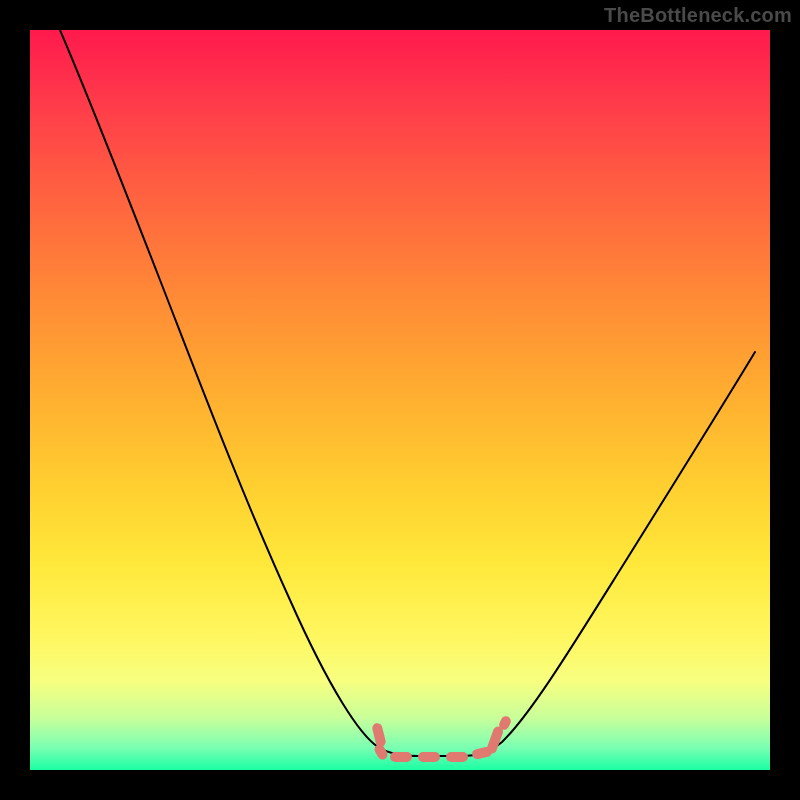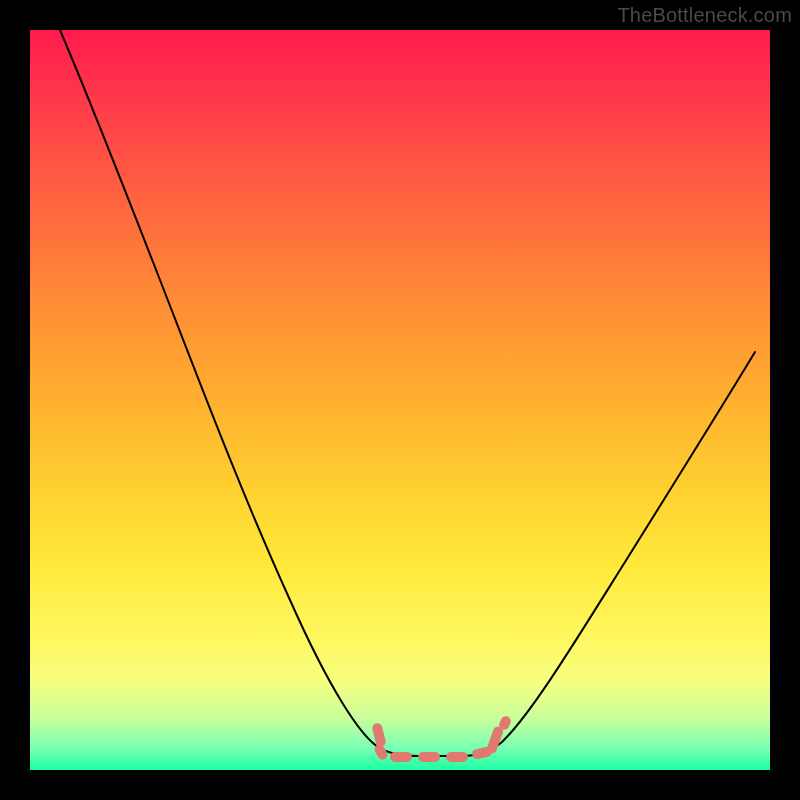--- a/index.html
+++ b/index.html
@@ -56,21 +56,21 @@
   .marker {
     fill: #e07a70;
     stroke: none;
   }
   .watermark {
     position: absolute;
     top: 4px;
     right: 8px;
     color: #4a4a4a;
     font-size: 20px;
-    font-weight: 400;
+    font-weight: 700;
     letter-spacing: 0.2px;
     user-select: none;
   }
 </style>
 </head>
 <body>
 
 <div class="frame">
   <div class="plot">
     <svg class="svg-overlay" viewBox="0 0 740 740" preserveAspectRatio="none">

